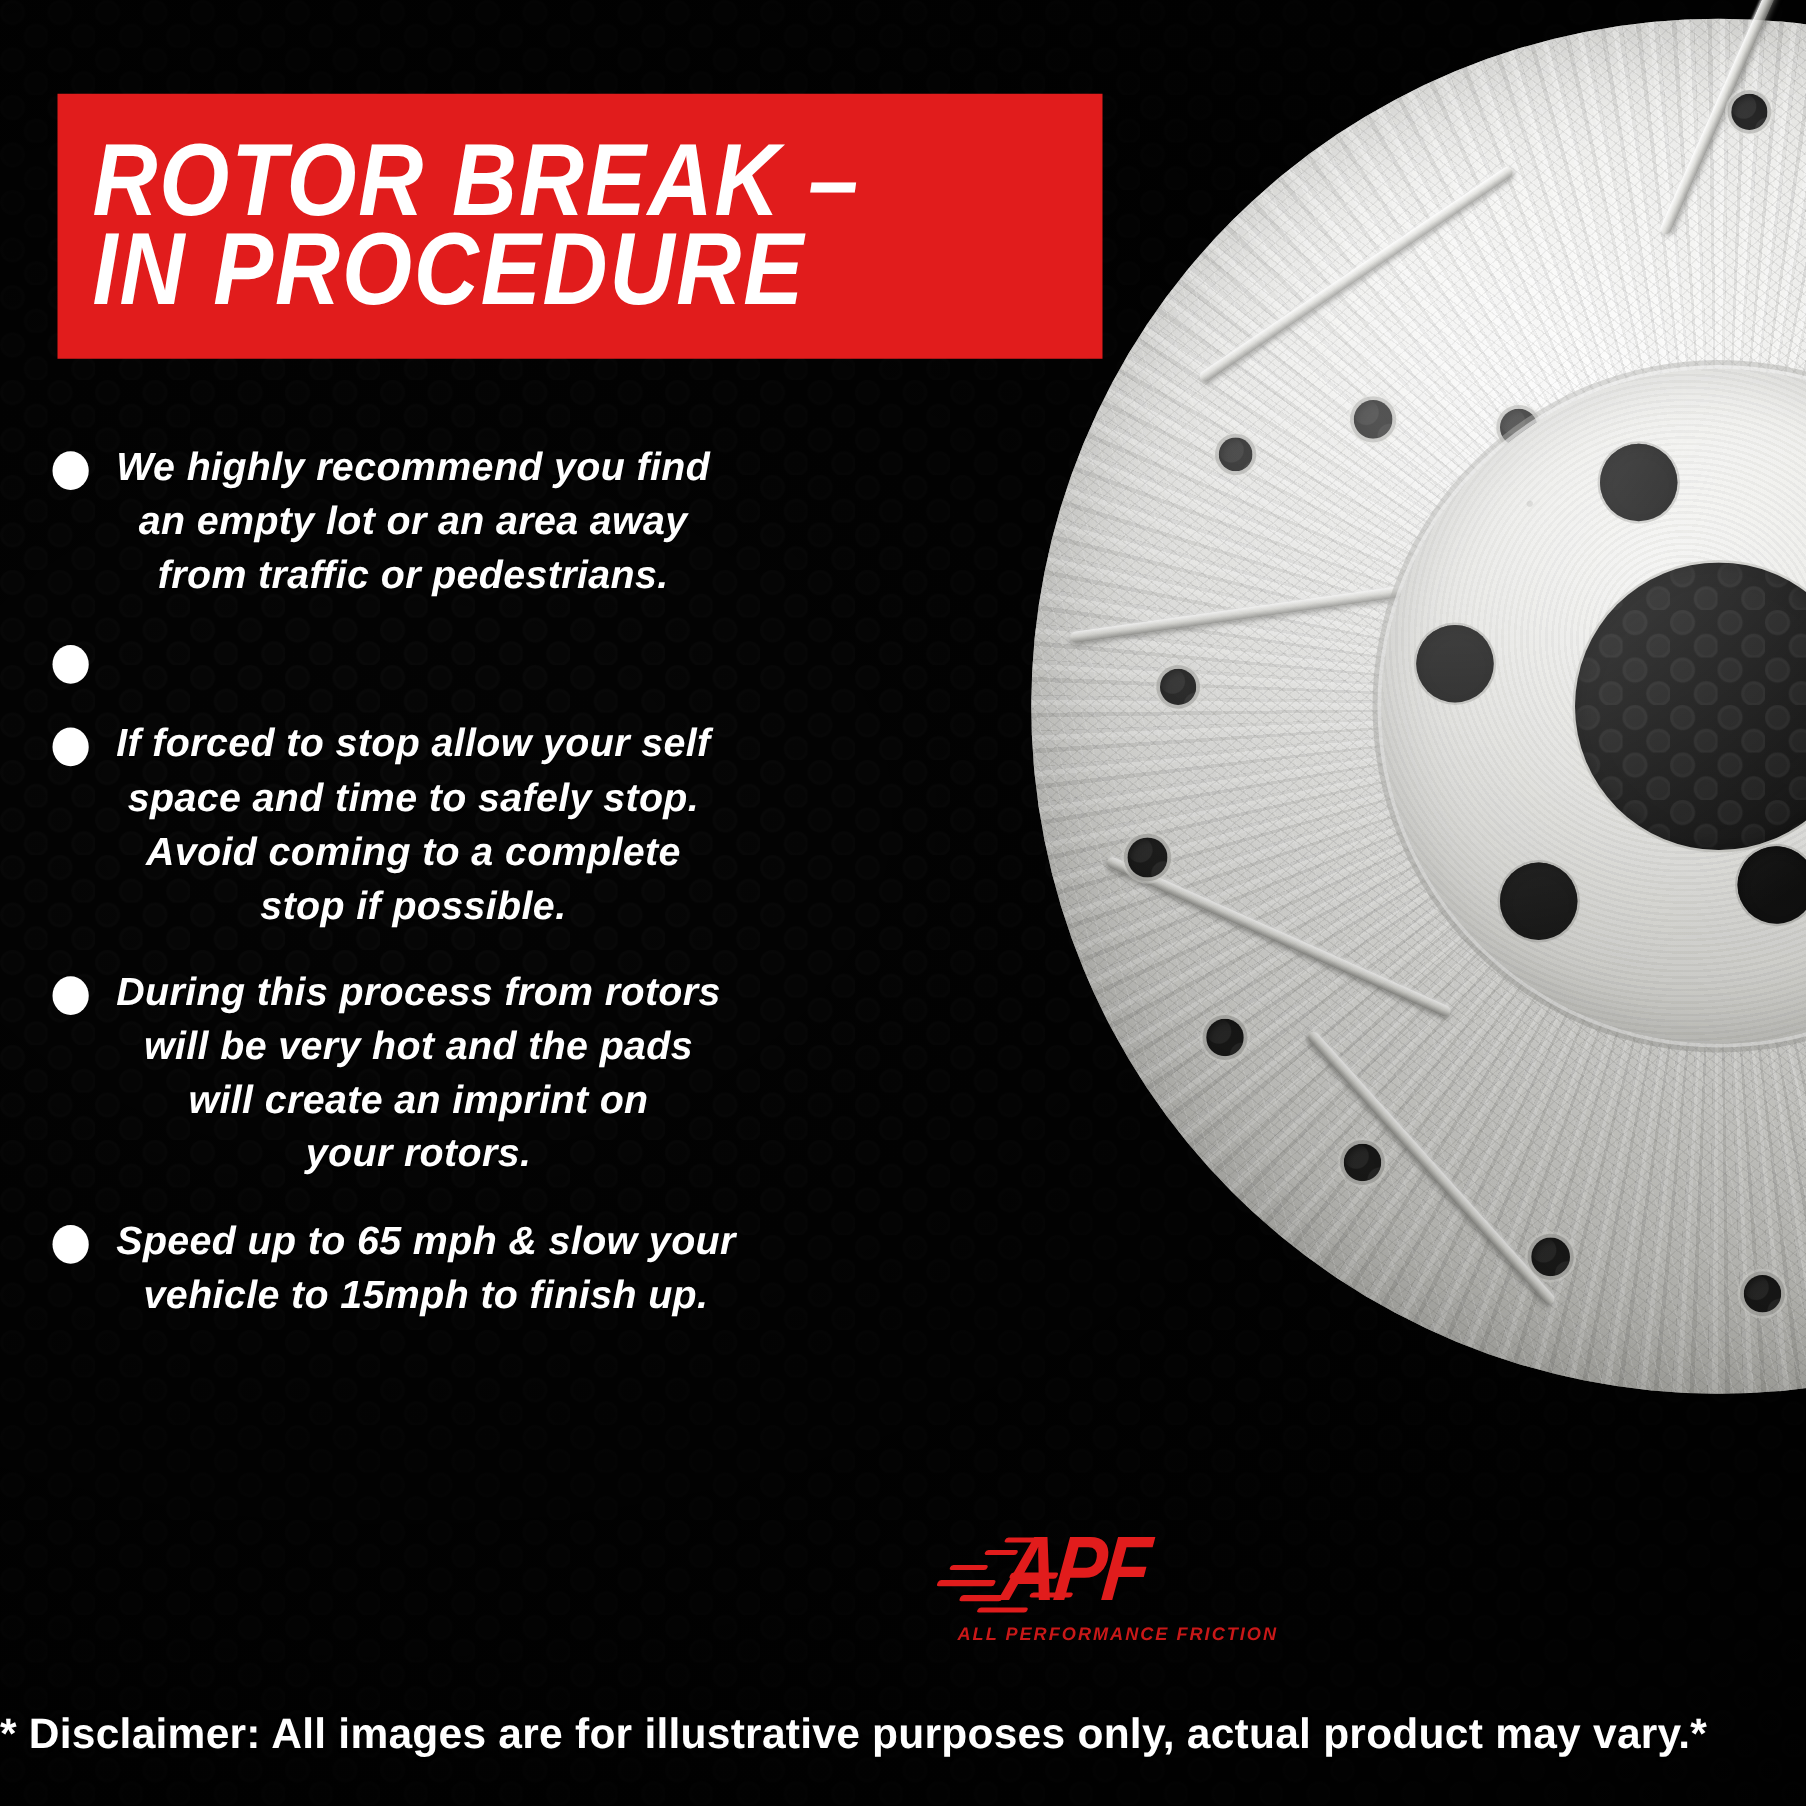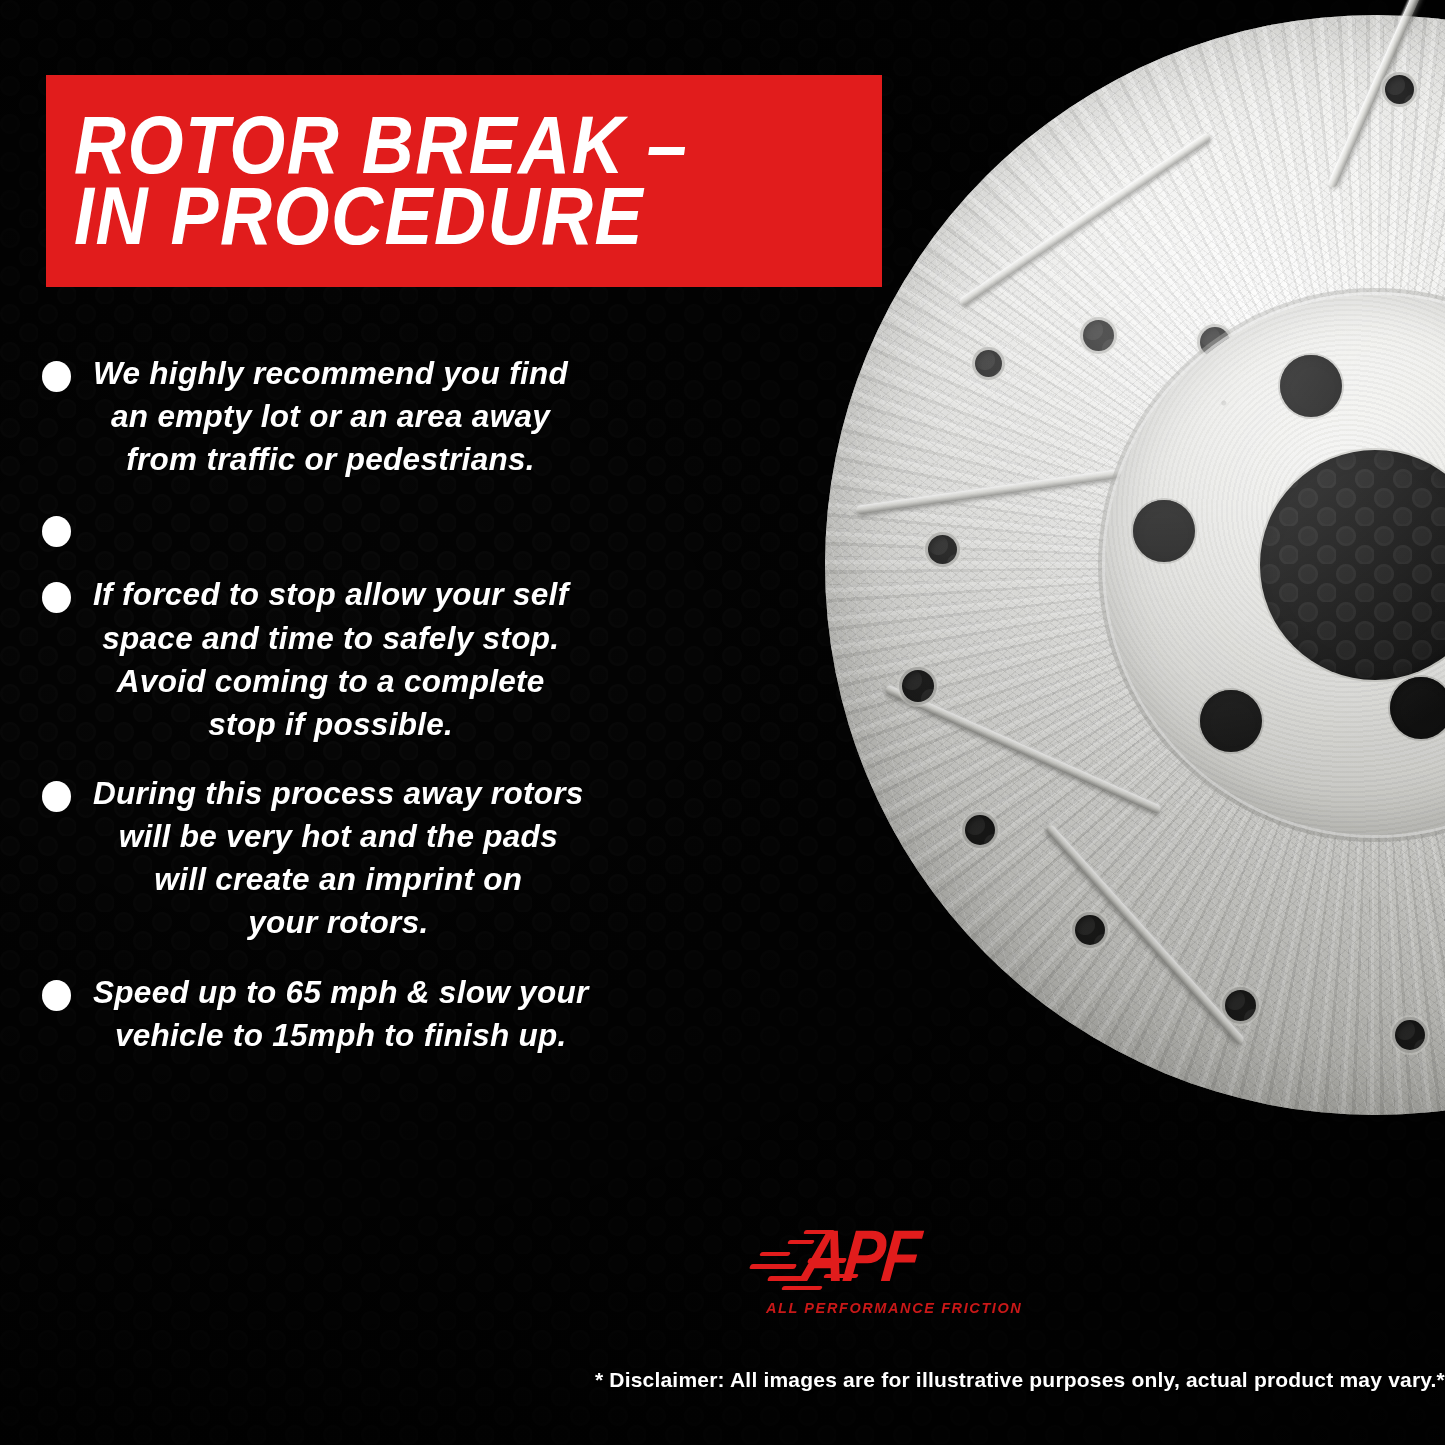--- a/index.html
+++ b/index.html
@@ -293,26 +293,26 @@
     letter-spacing: 1.6px;
     white-space: nowrap;
   }
 
   
   .disclaimer {
     position: absolute;
     left: 0;
     right: 0;
     top: 1368px;
-    text-align: right;
+    text-align: left;
     z-index: 7;
     color: #ffffff;
     font-family: "Liberation Sans", sans-serif;
     font-weight: bold;
-    font-size: 21px;
+    font-size: 34px;
     letter-spacing: 0.2px;
     text-shadow: 0 1px 3px rgba(0,0,0,0.9);
   }
 </style>
 </head>
 <body>
 
 <div id="poster">
 
   <div class="bg-texture"></div>
@@ -380,21 +380,21 @@
       <span class="bullet-dot"></span>
       <span class="bullet-text">If forced to stop allow your self
 space and time to safely stop.
 Avoid coming to a complete
 stop if possible.</span>
     </div>
 
 
     <div class="bullet-item">
       <span class="bullet-dot"></span>
-      <span class="bullet-text">During this process away rotors
+      <span class="bullet-text">During this process from rotors
 will be very hot and the pads
 will create an imprint on
 your rotors.</span>
     </div>
 
     <div class="bullet-item">
       <span class="bullet-dot"></span>
       <span class="bullet-text">Speed up to 65 mph &amp; slow your
 vehicle to 15mph to finish up.</span>
     </div>

